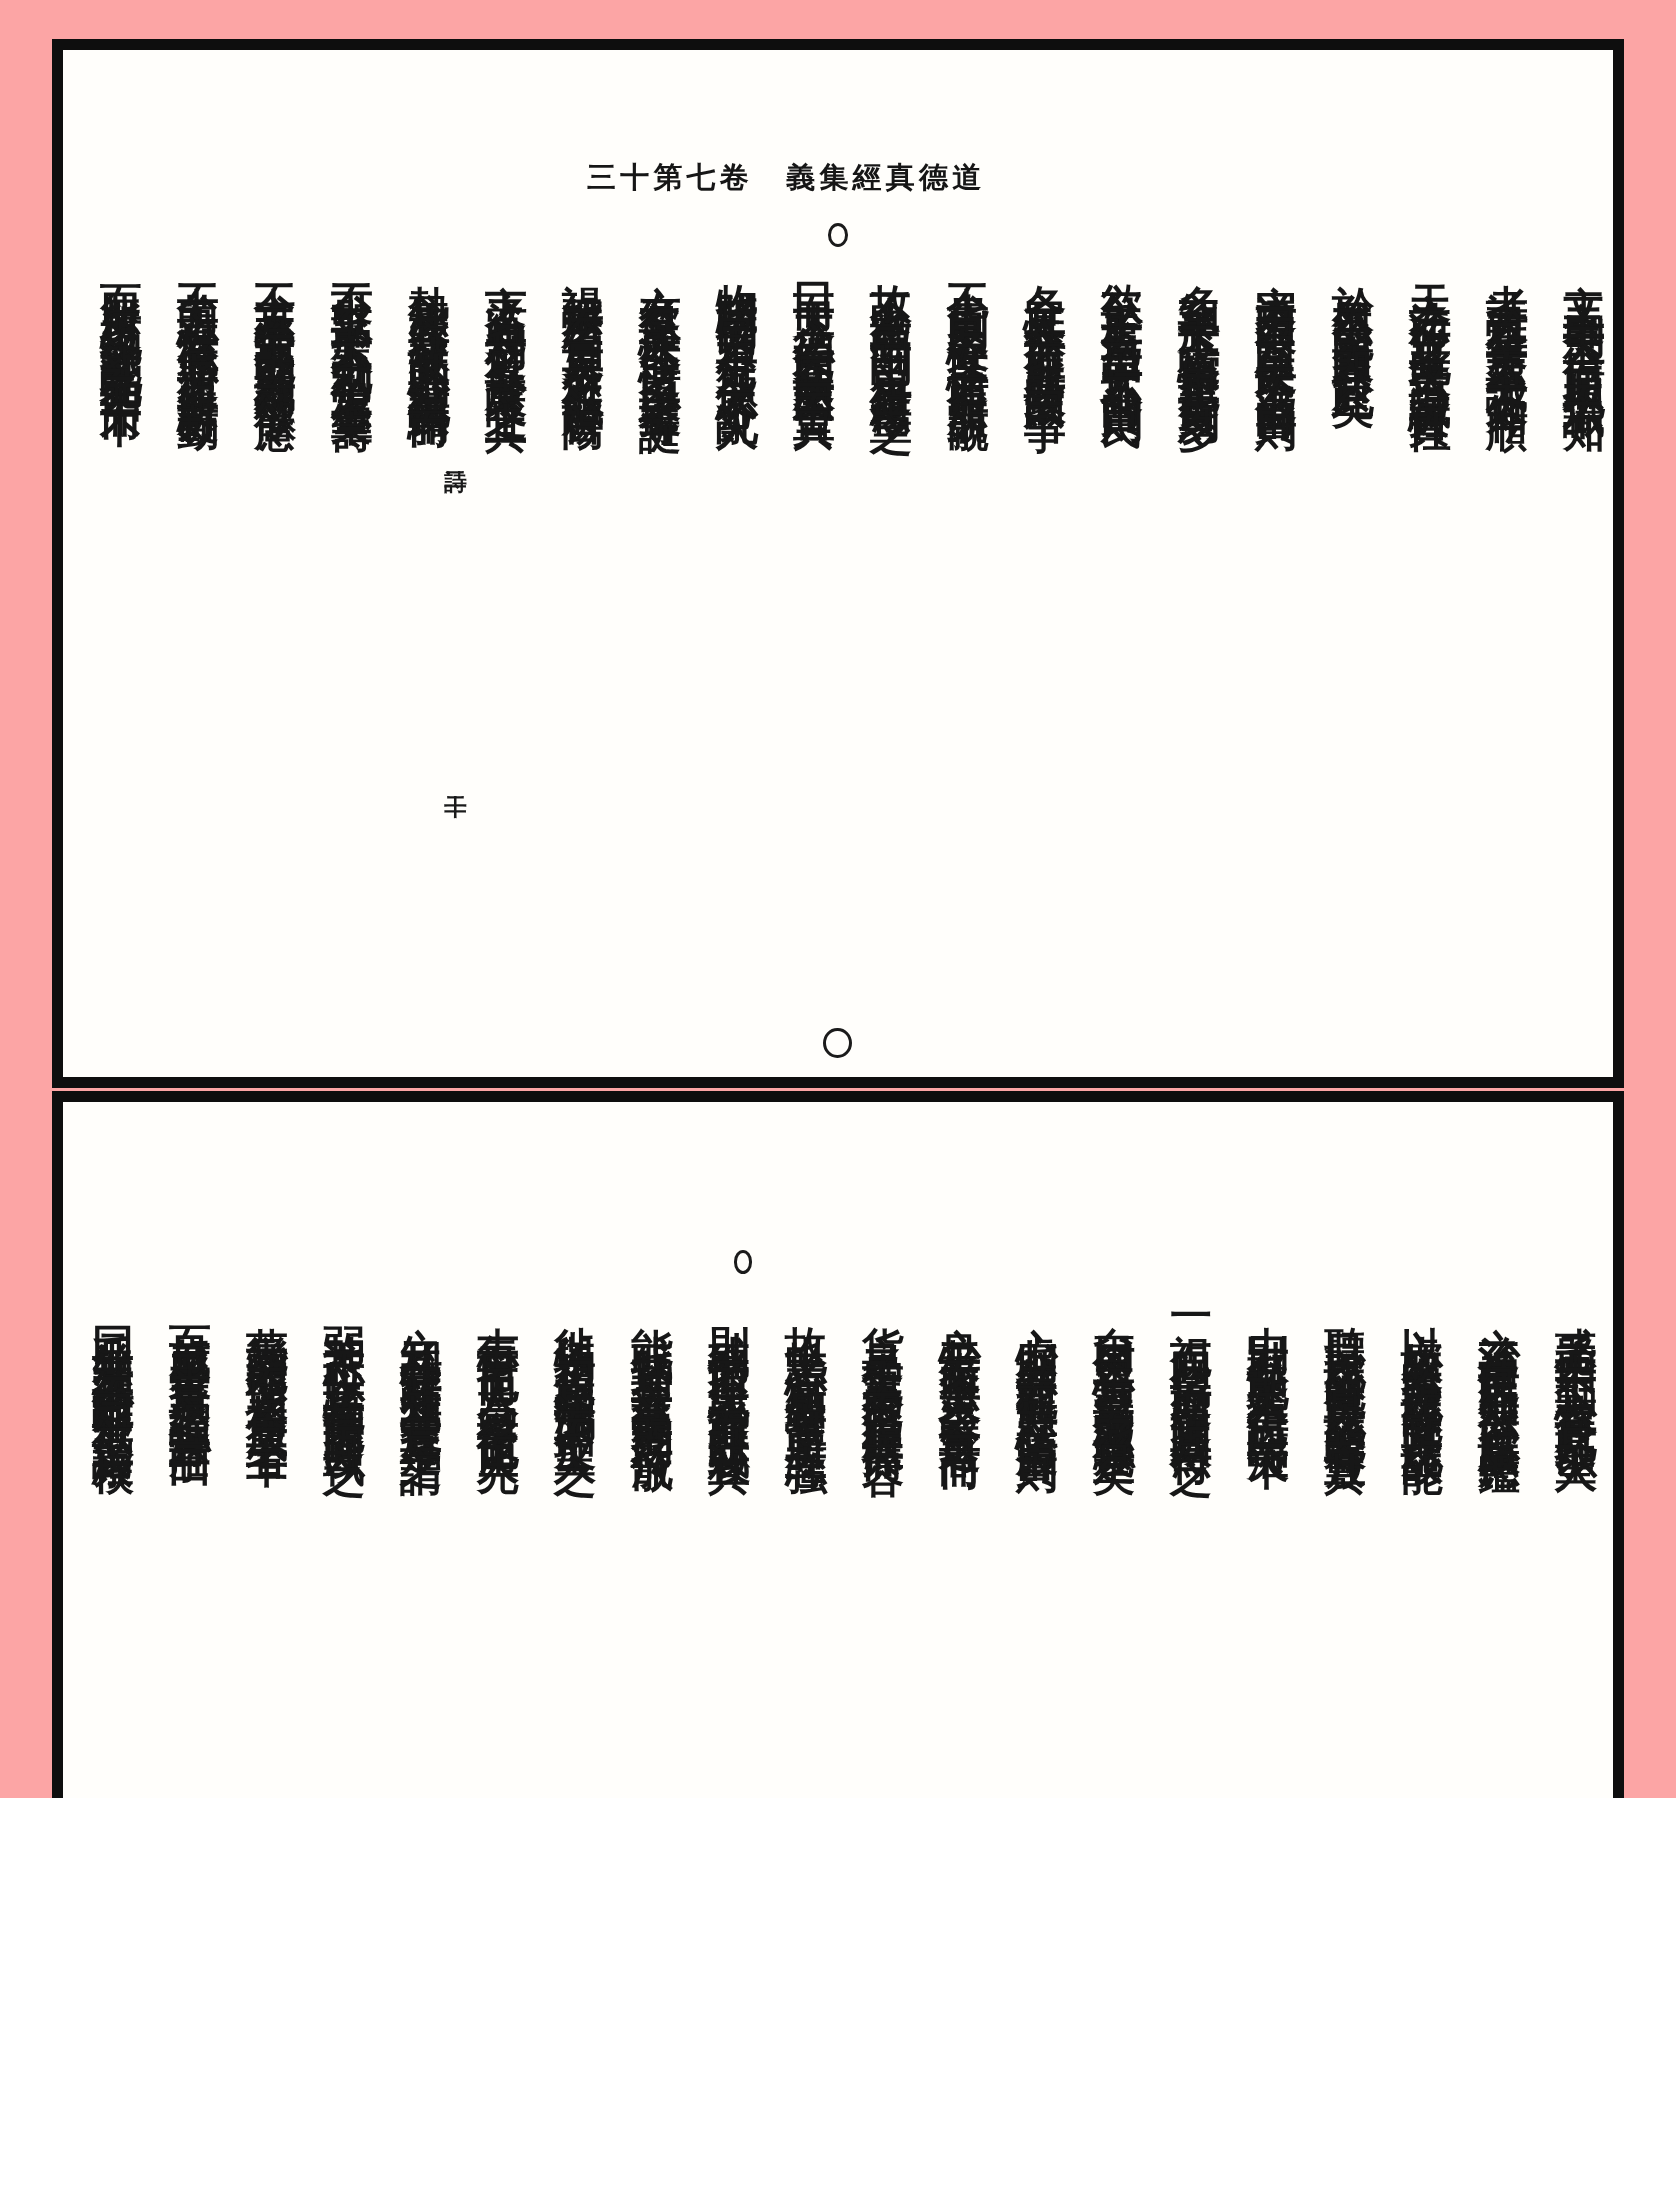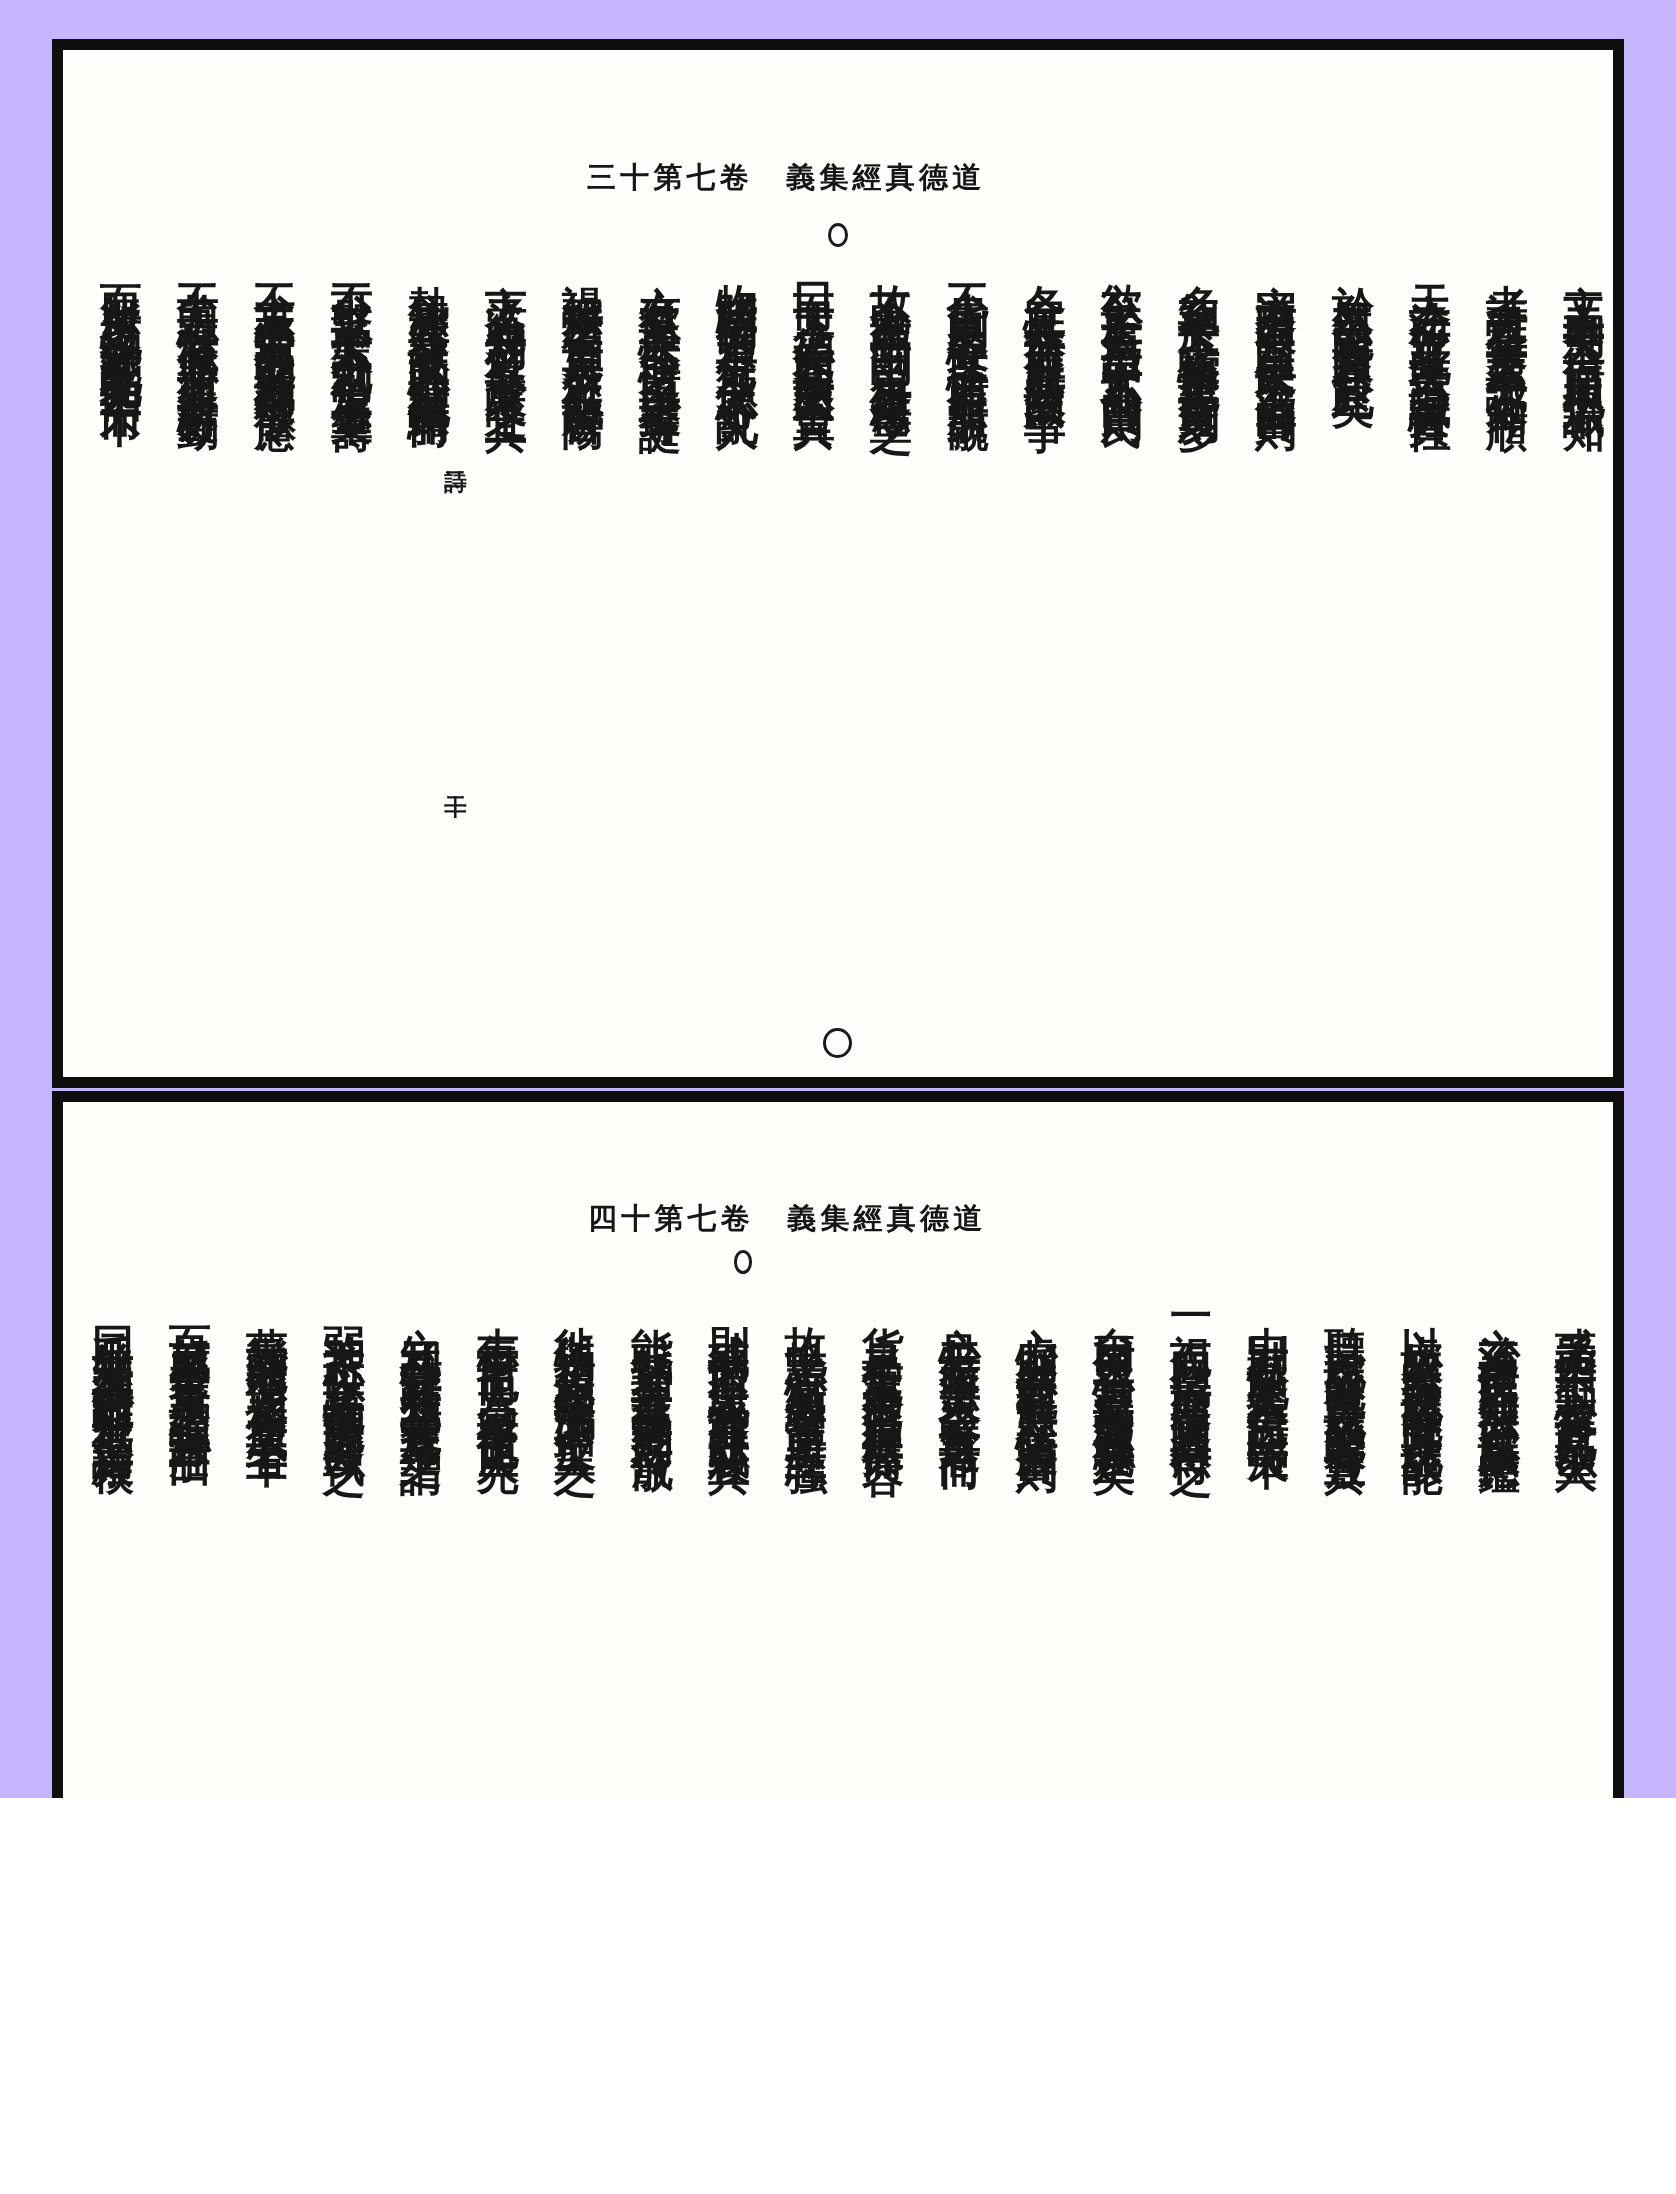--- a/index.html
+++ b/index.html
@@ -4,21 +4,21 @@
 <style>
   html, body {
     margin: 0;
     padding: 0;
     background: #ffffff;
   }
   #page {
     position: relative;
     width: 1676px;
     height: 1798px;
-    background: #c4b5fd;
+    background: #fca5a5;
     font-family: "DejaVu Serif", "Liberation Serif", serif;
     color: #141414;
     overflow: hidden;
   }
   .frame {
     position: absolute;
     box-sizing: border-box;
     border: 11px solid #0e0e0e;
     background: #fffefb;
   }
@@ -101,21 +101,20 @@
 </style>
 </head>
 <body>
 
 <div id="page">
 
   <div class="frame" id="frame-top"></div>
   <div class="frame" id="frame-bottom"></div>
 
   <div class="block-header" id="header-top">三十第七卷　義集經真德道</div>
-  <div class="block-header" id="header-bottom">四十第七卷　義集經真德道</div>
 
   <div class="circle-marker" id="circle-top-upper"></div>
   <div class="circle-marker" id="circle-top-lower"></div>
   <div class="circle-marker" id="circle-bottom-upper"></div>
   <div class="circle-marker" id="circle-bottom-lower"></div>
 
   <div class="interlinear-note" id="note-shi-er">詩二</div>
   <div class="interlinear-note" id="note-shi2-er">十二</div>
 
   <div class="colwrap" id="cols-top">

